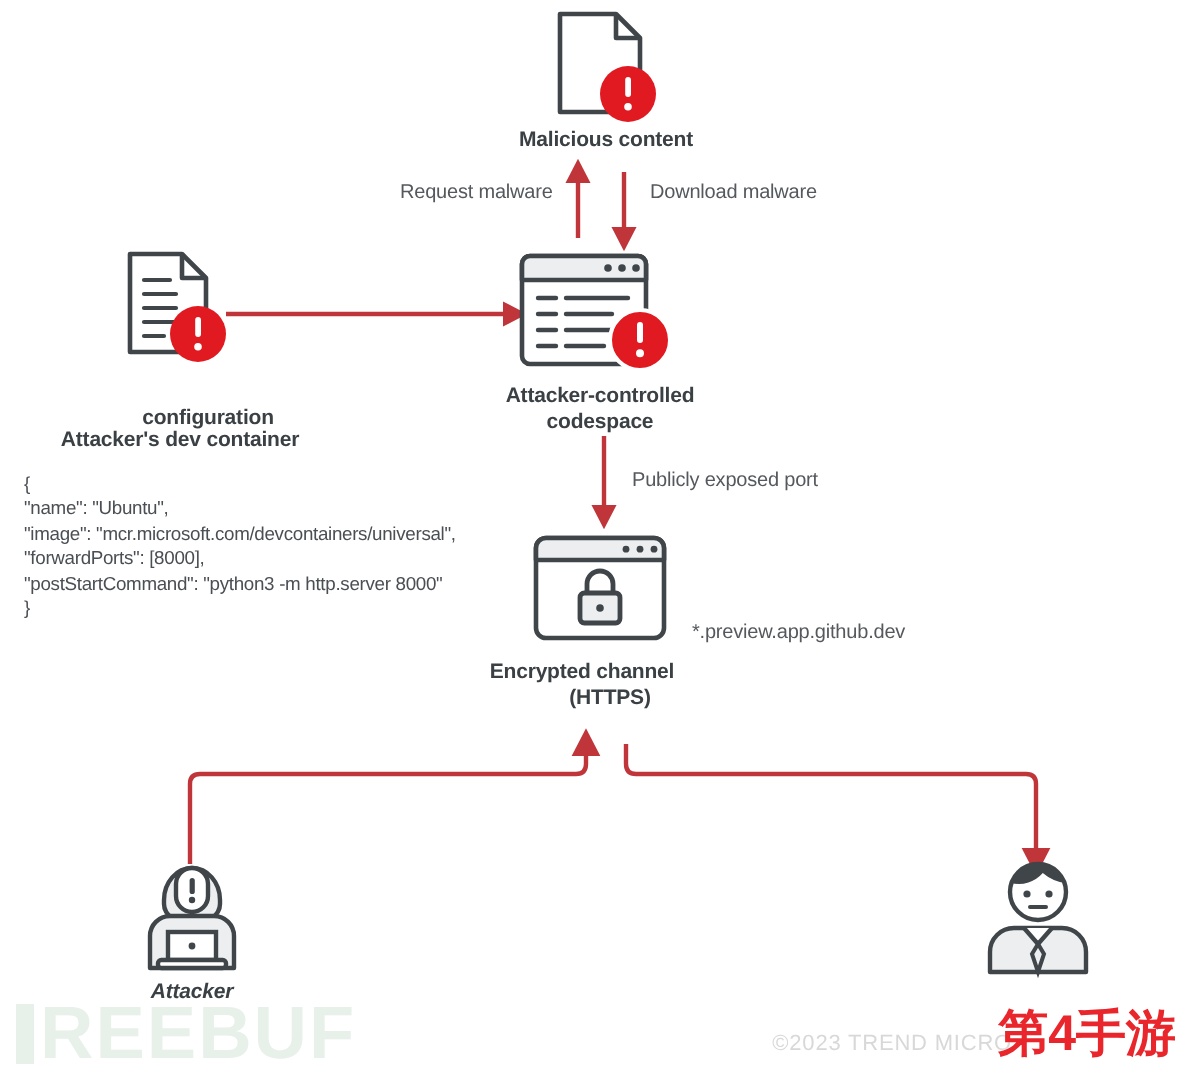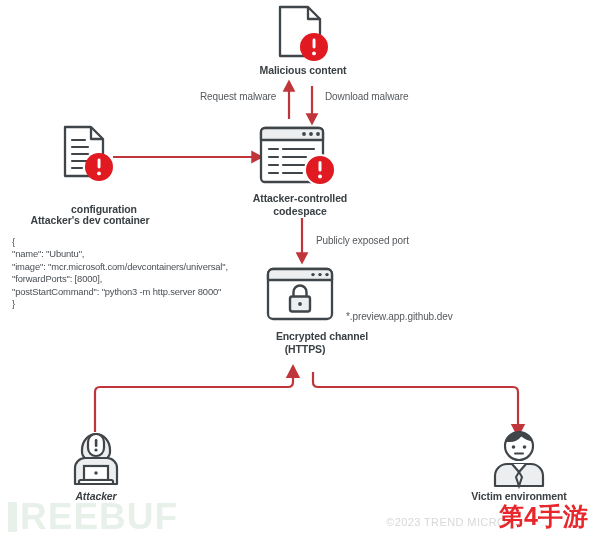--- a/index.html
+++ b/index.html
@@ -173,21 +173,21 @@
       <rect x="3" y="3" width="64" height="50" rx="5" fill="#ffffff" stroke="#3f4549" stroke-width="2.3"></rect>
       <path d="M3,8 a5,5 0 0 1 5,-5 L62,3 a5,5 0 0 1 5,5 L67,14 L3,14 Z" fill="#eceef0" stroke="#3f4549" stroke-width="2.3" stroke-linejoin="round"></path>
       <circle cx="48" cy="8.6" r="1.7" fill="#3f4549"></circle>
       <circle cx="55" cy="8.6" r="1.7" fill="#3f4549"></circle>
       <circle cx="62" cy="8.6" r="1.7" fill="#3f4549"></circle>
       <path d="M28.5,31 L28.5,26 a6.5,6.5 0 0 1 13,0 L41.5,31" fill="none" stroke="#3f4549" stroke-width="2.4"></path>
       <rect x="25" y="30.5" width="20" height="15" rx="2.2" fill="#eceef0" stroke="#3f4549" stroke-width="2.4"></rect>
       <circle cx="35" cy="38" r="1.9" fill="#3f4549"></circle>
     </svg>
   </div>
-  <div class="label" style="left:252px;top:330px;width:140px;">Encrypted channel</div>
+  <div class="label" style="left:221px;top:330px;width:140px;">Encrypted channel</div>
   <div class="label sub" style="left:235px;top:343px;width:140px;">(HTTPS)</div>
 
   <div class="edge-label" style="left:346px;top:293px;margin-top:18px;">*.preview.app.github.dev</div>
 
   <div class="node" style="left:66px;top:424px;width:60px;height:62px;">
     <svg width="60" height="62" viewBox="0 0 60 62">
 
       <path d="M16,26 a14,16 0 0 1 28,0 L44,28 a14,10 0 0 1 -28,0 Z" fill="#eceef0" stroke="#3f4549" stroke-width="2.2"></path>
 
       <rect x="22" y="10" width="16" height="22" rx="8" fill="#ffffff" stroke="#3f4549" stroke-width="2.2"></rect>
@@ -213,21 +213,20 @@
       <circle cx="35.5" cy="19" r="1.8" fill="#3f4549"></circle>
       <line x1="26" y1="25.5" x2="34" y2="25.5" stroke="#3f4549" stroke-width="2" stroke-linecap="round"></line>
 
       <path d="M6,58 L6,48 a12,12 0 0 1 12,-12 L42,36 a12,12 0 0 1 12,12 L54,58 Z" fill="#eceef0" stroke="#3f4549" stroke-width="2.2" stroke-linejoin="round"></path>
 
       <path d="M23,36 L30,44 L37,36" fill="#ffffff" stroke="#3f4549" stroke-width="2.2" stroke-linejoin="round"></path>
 
       <path d="M30,44 L27,49 L30,58 L33,49 Z" fill="#eceef0" stroke="#3f4549" stroke-width="2"></path>
     </svg>
   </div>
-  <div class="label" style="left:459px;top:490px;width:120px;">Victim environment</div>
 
   <div class="wm-freebuf">
     <span class="bar"></span><span>REEBUF</span>
   </div>
   <div class="wm-copy">©2023 TREND MICRO</div>
   <div class="wm-cn">第4手游</div>
 
 </div>
 
 </body></html>

